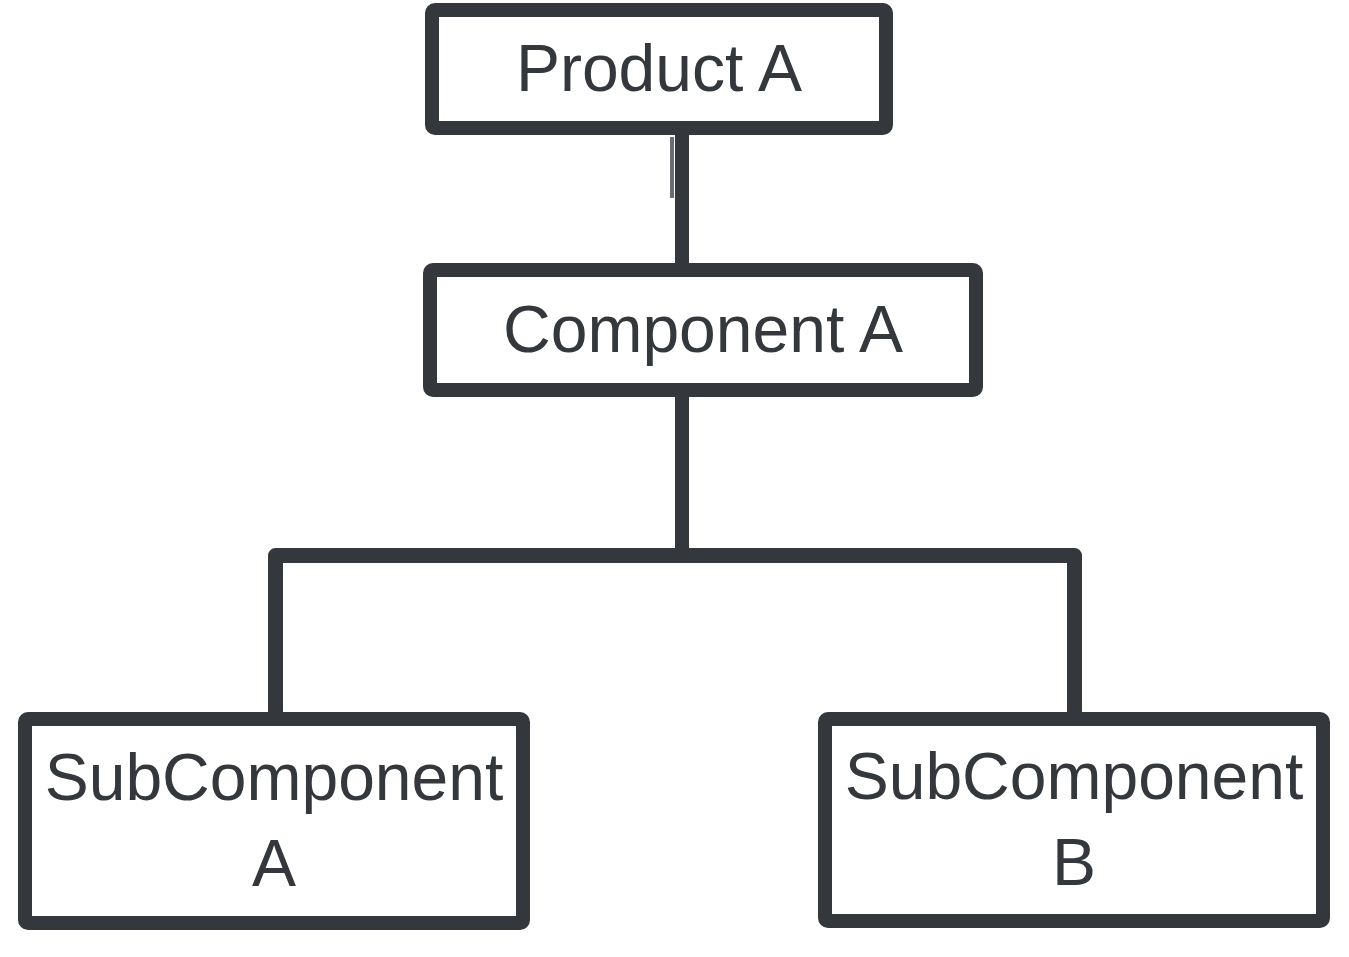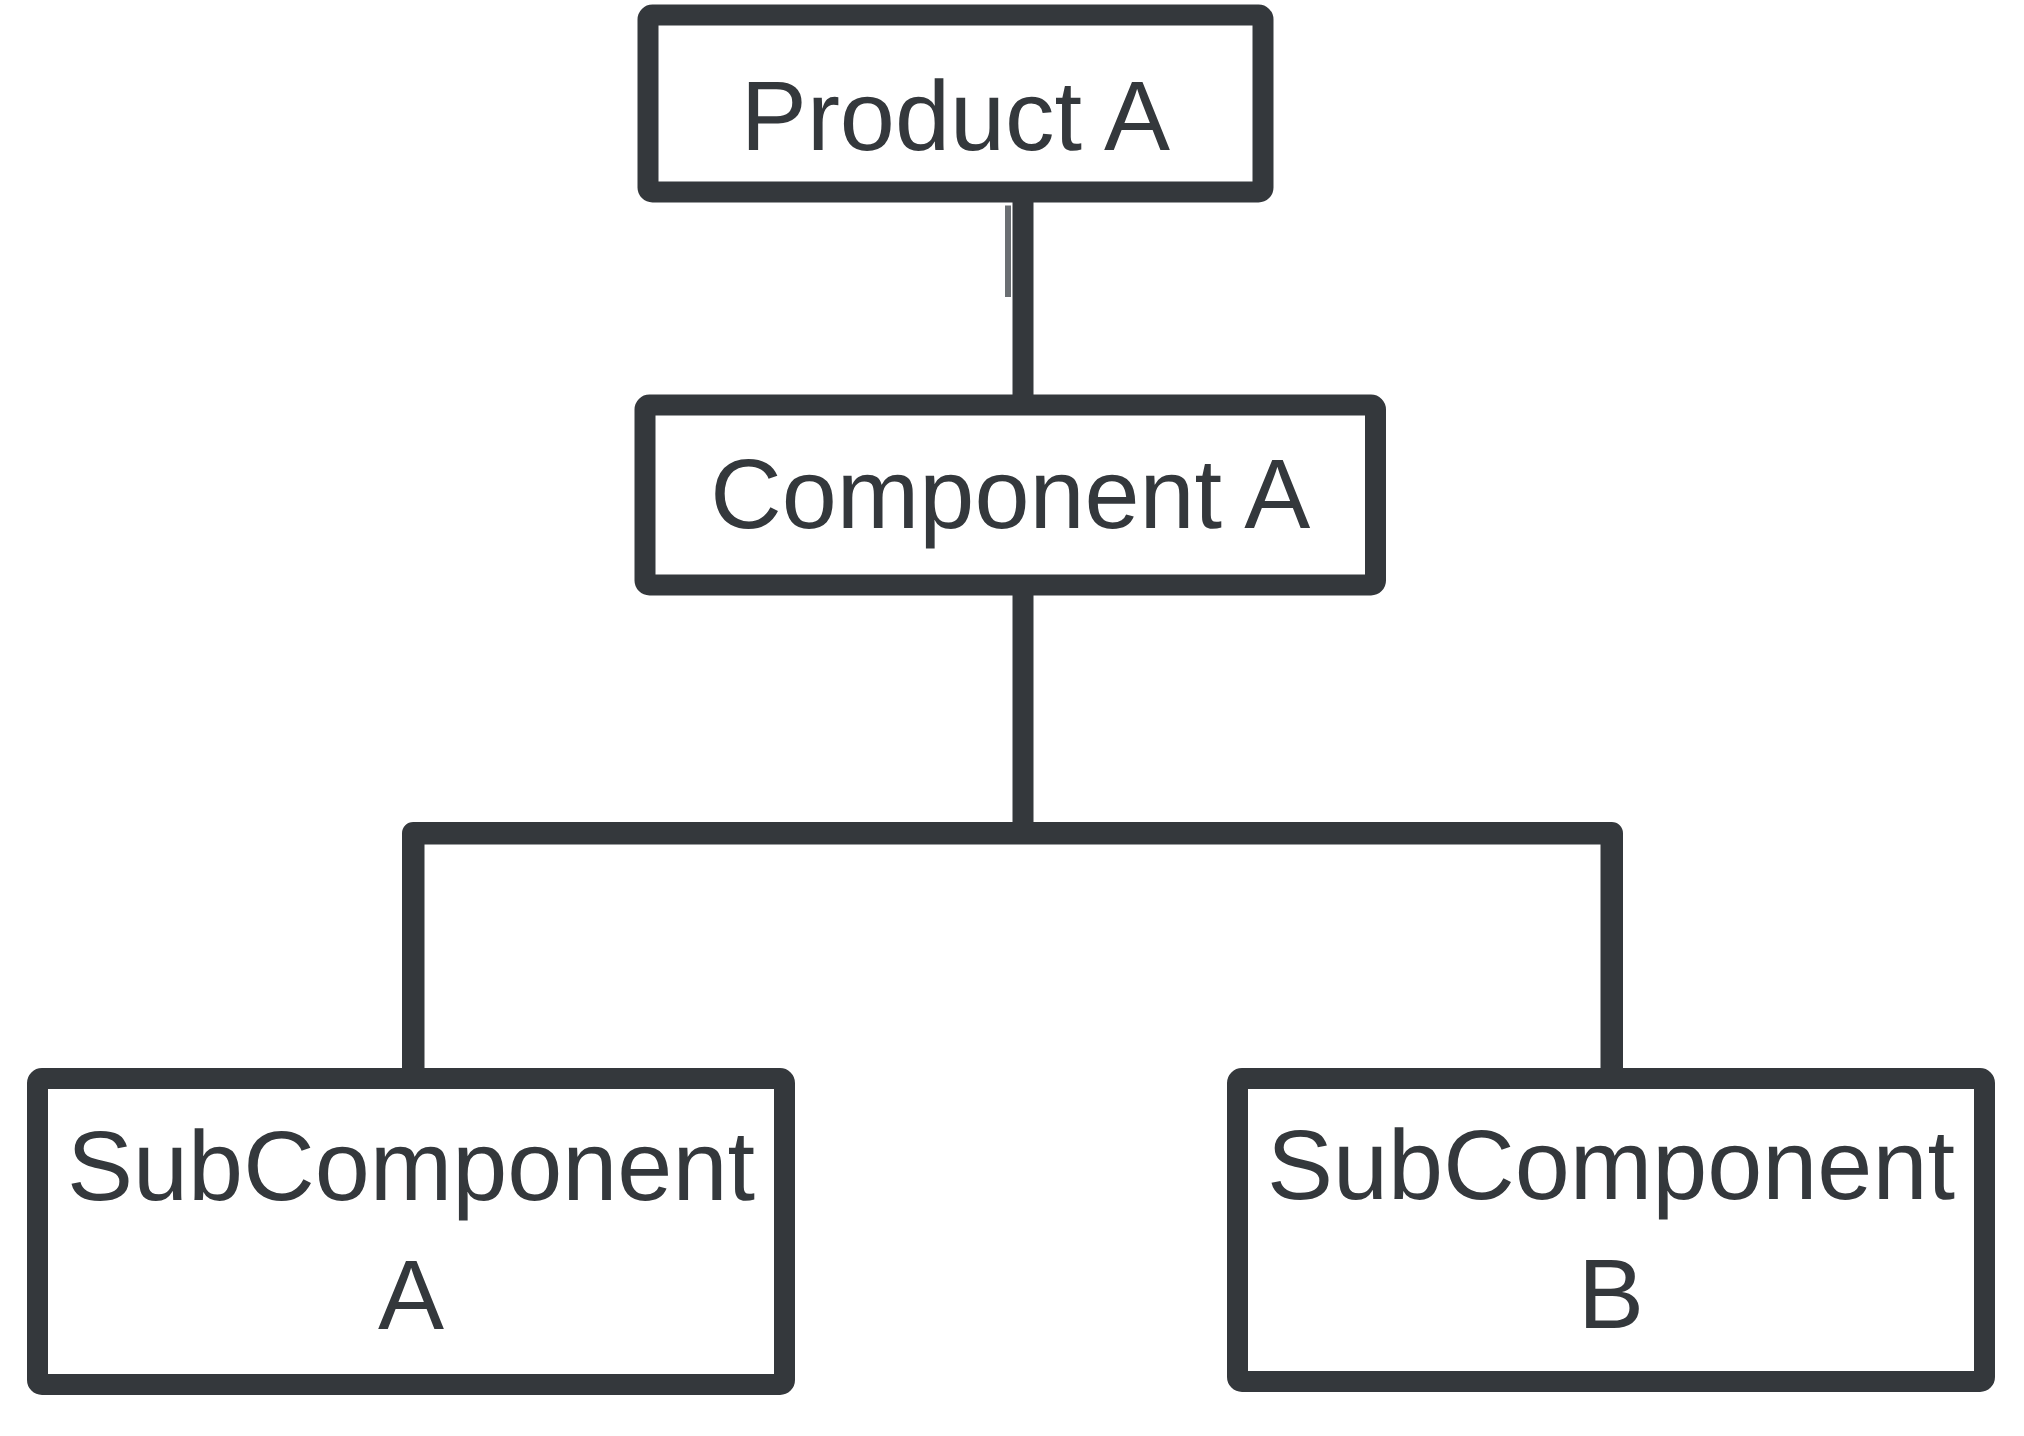--- a/index.html
+++ b/index.html
@@ -25,22 +25,22 @@
     flex-direction: column;
     align-items: center;
     justify-content: center;
     text-align: center;
     font-size: 66px;
     line-height: 1.3;
     color: #34383c;
     letter-spacing: 0;
   }
   .node span { display: block; white-space: nowrap; }
-  #node-product-a      { left: 425px; top: 3px;   width: 424px; height: 132px; justify-content: flex-end; }
-  #node-component-a    { left: 423px; top: 263px; width: 501px; height: 134px; align-items: center; }
+  #node-product-a      { left: 425px; top: 3px;   width: 468px; height: 132px; }
+  #node-component-a    { left: 423px; top: 263px; width: 560px; height: 134px; align-items: center; }
   #node-subcomponent-a { left: 18px;  top: 712px; width: 512px; height: 218px; }
   #node-subcomponent-b { left: 818px; top: 712px; width: 512px; height: 216px; }
   #connector-layer {
     position: absolute;
     left: 0; top: 0;
     width: 1349px;
     height: 957px;
     pointer-events: none;
   }
   #connector-artifact {

